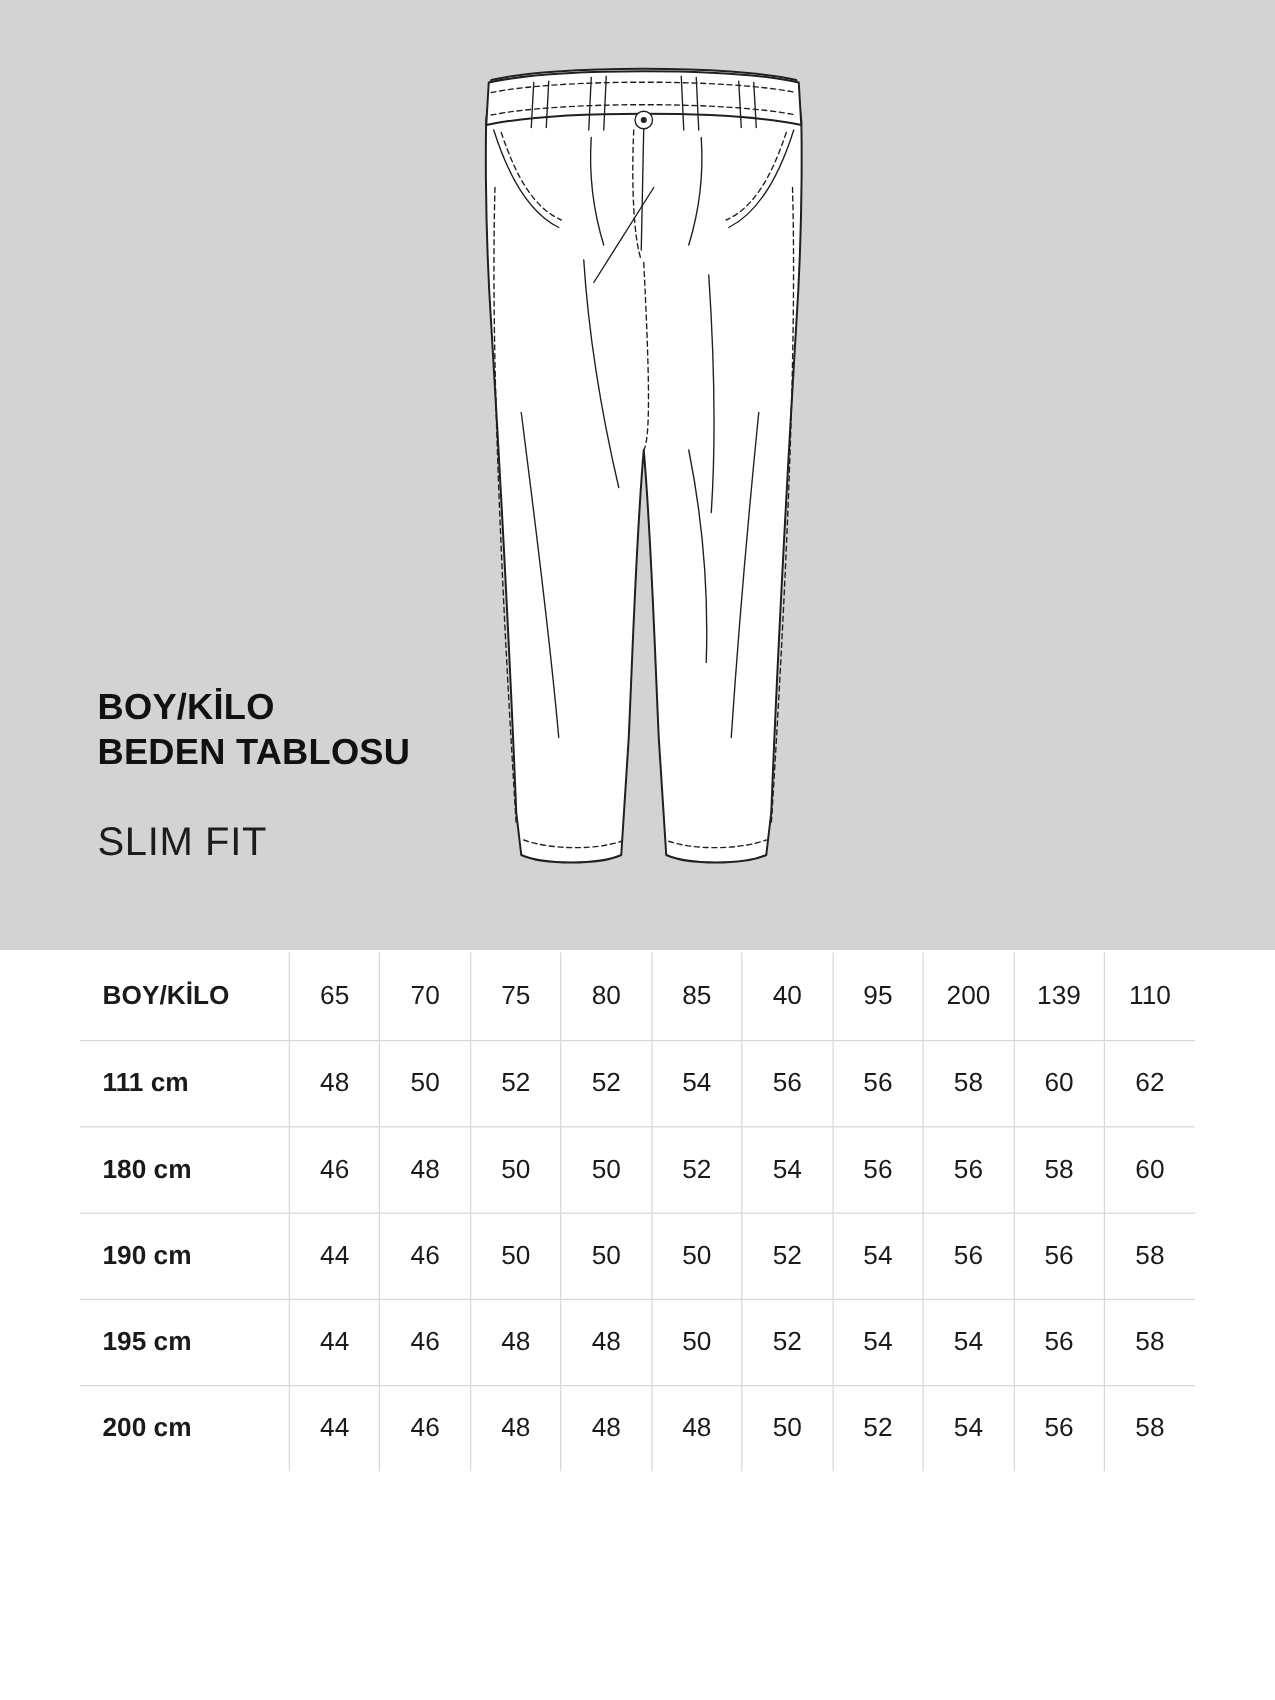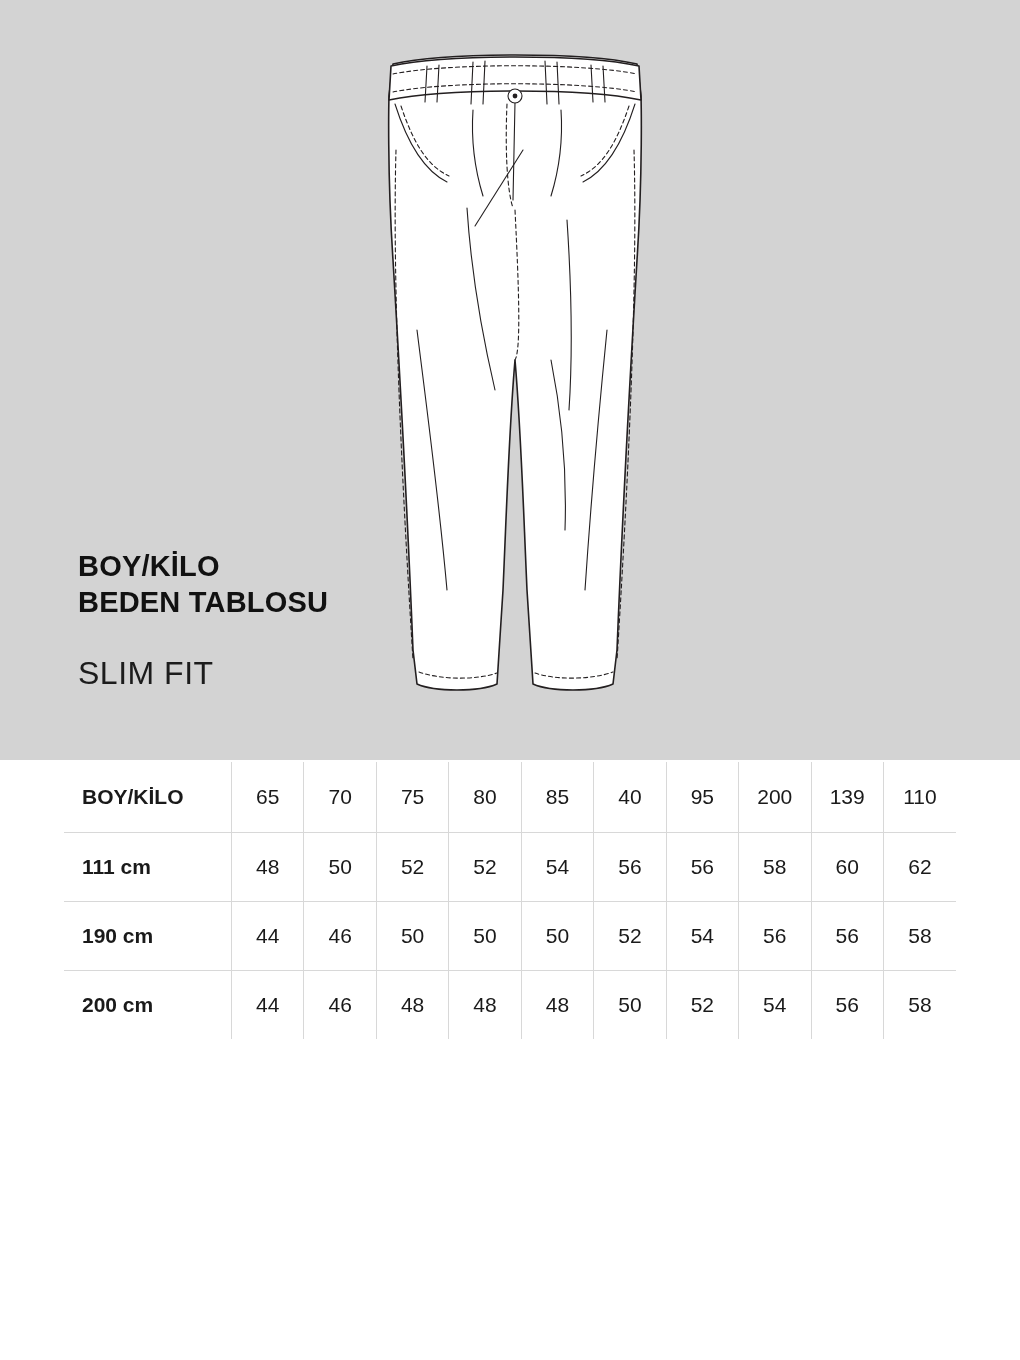--- a/index.html
+++ b/index.html
@@ -200,29 +200,55 @@
           <td>52</td>
           <td>52</td>
           <td>54</td>
           <td>56</td>
           <td>56</td>
           <td>58</td>
           <td>60</td>
           <td>62</td>
         </tr>
         <tr>
+          <td class="rowhead">180 cm</td>
+          <td>46</td>
+          <td>48</td>
+          <td>50</td>
+          <td>50</td>
+          <td>52</td>
+          <td>54</td>
+          <td>56</td>
+          <td>56</td>
+          <td>58</td>
+          <td>60</td>
+        </tr>
+        <tr>
           <td class="rowhead">190 cm</td>
           <td>44</td>
           <td>46</td>
           <td>50</td>
           <td>50</td>
           <td>50</td>
           <td>52</td>
           <td>54</td>
           <td>56</td>
+          <td>56</td>
+          <td>58</td>
+        </tr>
+        <tr>
+          <td class="rowhead">195 cm</td>
+          <td>44</td>
+          <td>46</td>
+          <td>48</td>
+          <td>48</td>
+          <td>50</td>
+          <td>52</td>
+          <td>54</td>
+          <td>54</td>
           <td>56</td>
           <td>58</td>
         </tr>
         <tr>
           <td class="rowhead">200 cm</td>
           <td>44</td>
           <td>46</td>
           <td>48</td>
           <td>48</td>
           <td>48</td>

